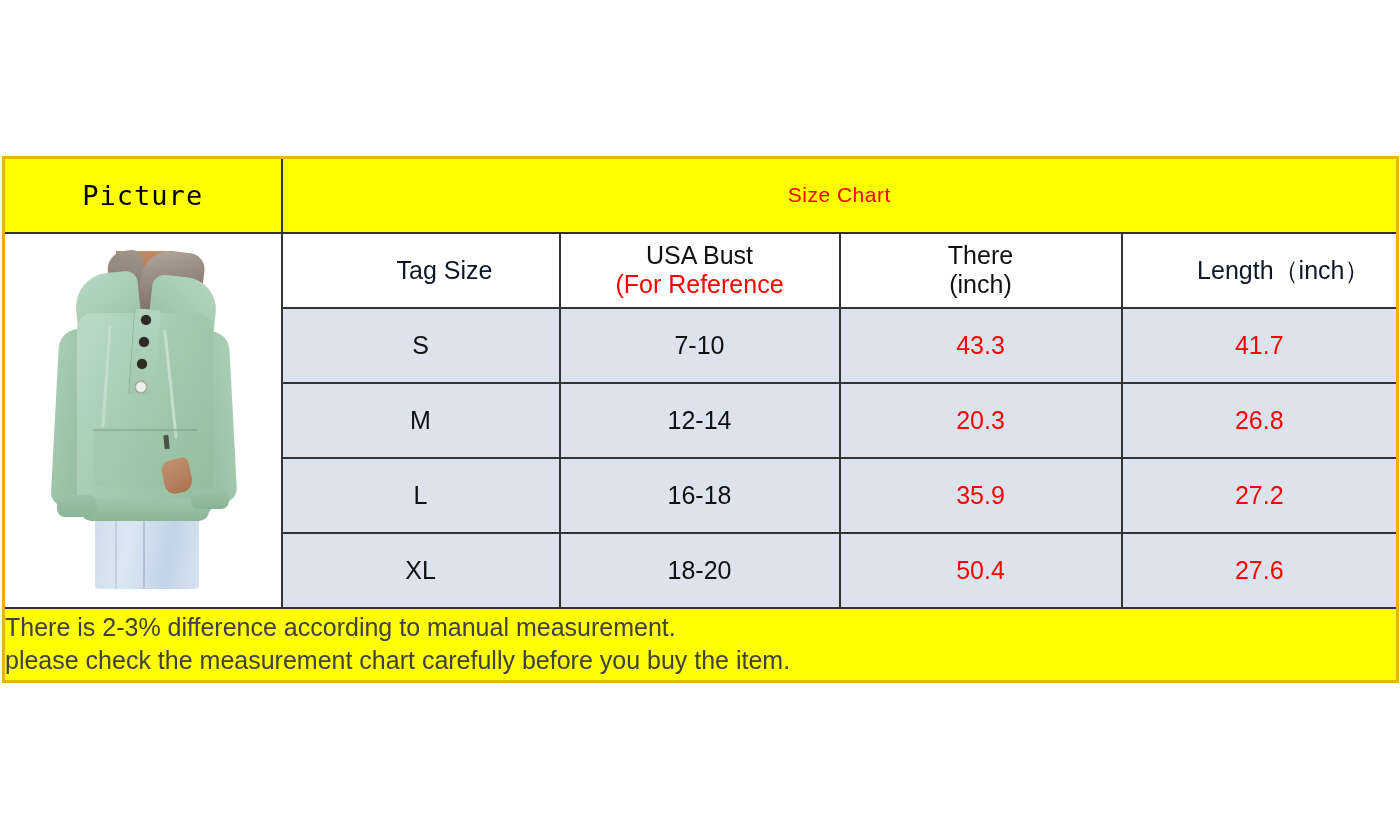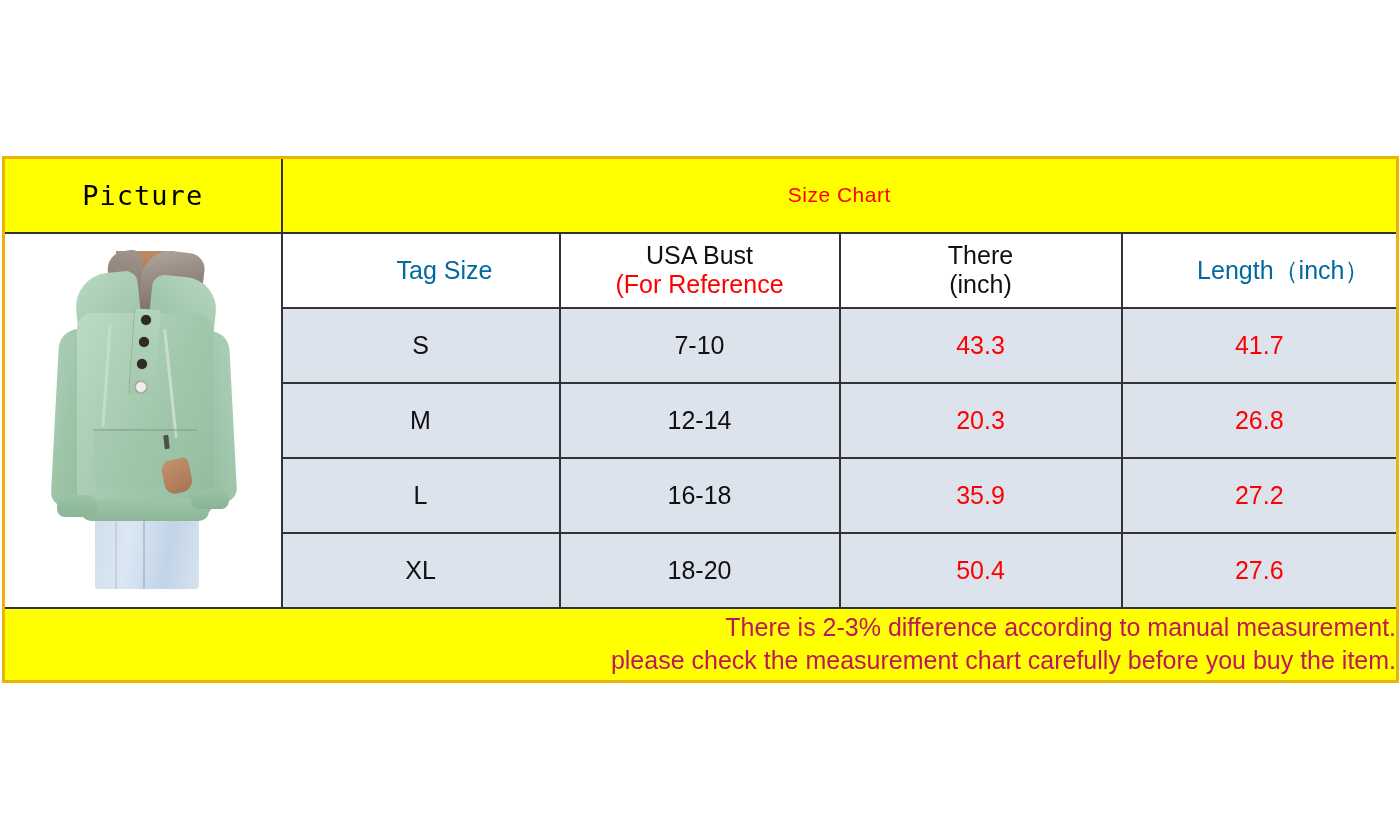--- a/index.html
+++ b/index.html
@@ -91,21 +91,21 @@
   .hdr-red {
     color: #ff0000;
     display: block;
   }
   .hdr-blk {
     color: #111111;
     display: block;
   }
   .hdr-single {
     display: block;
-    color: #0369a1;
+    color: #0f172a;
     padding-left: 48px;
   }
 
   
   .data-cell {
     background: #dce3ec;
     height: 75px;
     font-size: 25px;
     color: #111111;
     line-height: 1;
@@ -115,24 +115,24 @@
   }
 
   
   .note-cell {
     background: #ffff00;
     height: 74px;
     padding: 4px 0;
   }
   .note-line {
     display: block;
-    color: #be185d;
+    color: #404040;
     font-size: 25px;
     line-height: 1.32;
-    text-align: right;
+    text-align: left;
     font-family: "Liberation Sans", sans-serif;
   }
 
   
   .model {
     position: absolute;
     left: 50%;
     top: 50%;
     transform: translate(-50%, -50%);
     width: 200px;

